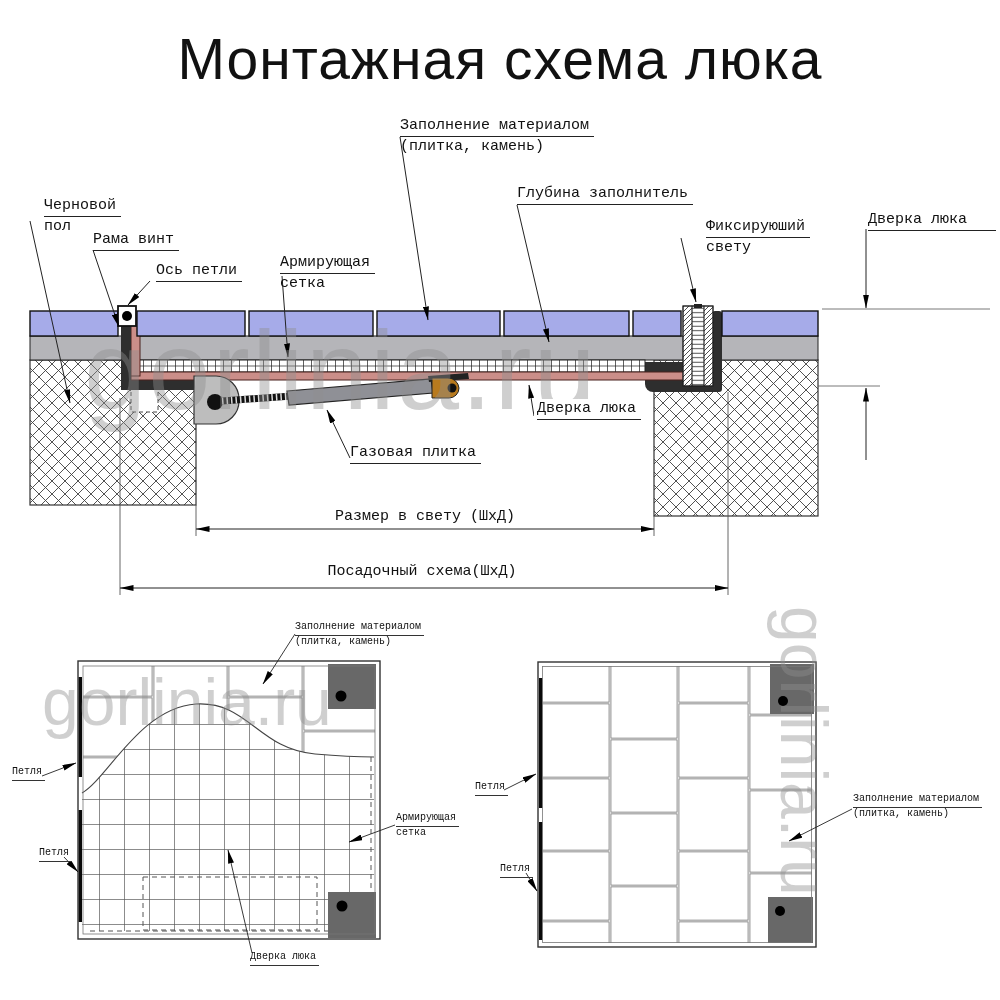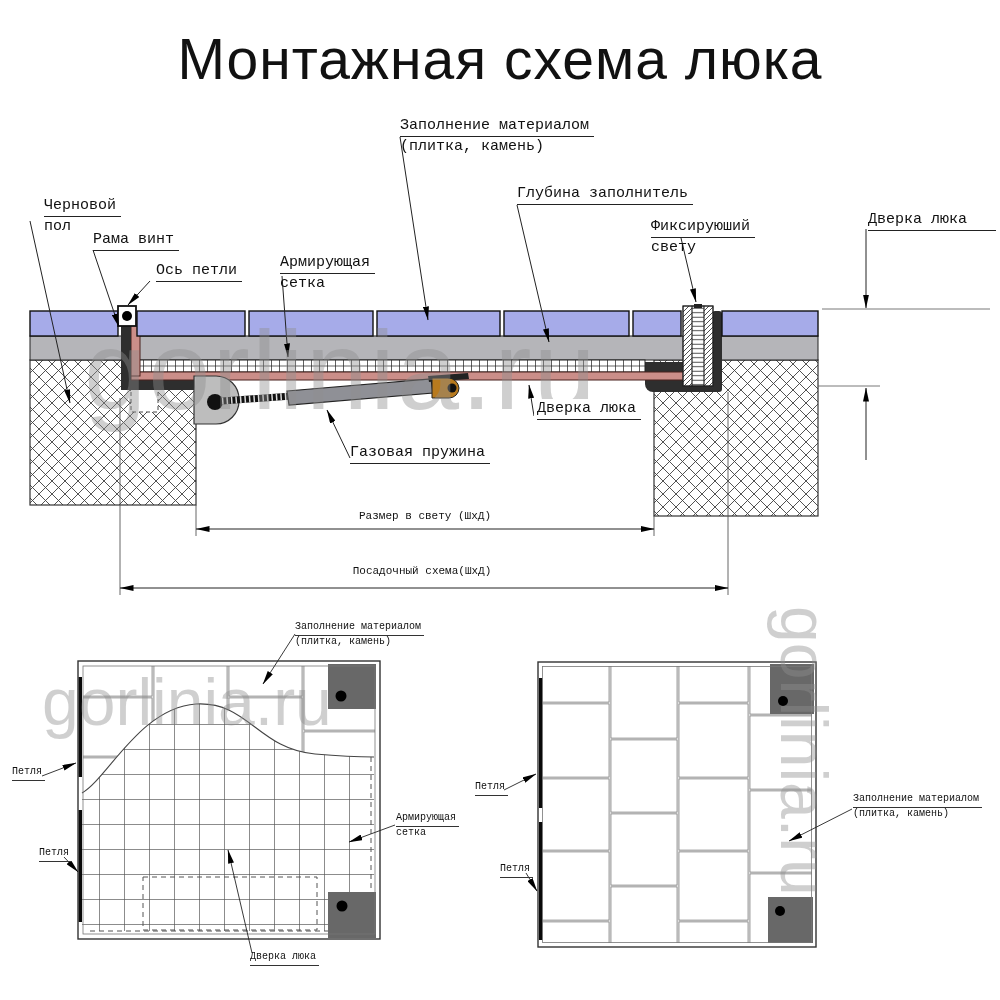--- a/index.html
+++ b/index.html
@@ -8,21 +8,21 @@
   #art{position:absolute;left:0;top:0;z-index:1;}
   .wm{position:absolute;z-index:2;color:#8f8f8f;opacity:.42;white-space:nowrap;
       font-family:"Liberation Sans", sans-serif;pointer-events:none;}
   #wm-section{left:84px;top:306px;font-size:112px;letter-spacing:2px;}
   #wm-plan-left{left:42px;top:664px;font-size:66px;}
   #wm-plan-right{left:842px;top:606px;font-size:66px;transform:rotate(90deg);transform-origin:0 0;}
   .lbl{position:absolute;z-index:3;font-size:15px;line-height:19px;white-space:nowrap;font-family:Liberation Mono, monospace;}
   .lbl .l1{display:inline-block;border-bottom:1.2px solid #222;padding:0 5px 1px 0;}
   .lbl.small{font-size:10px;line-height:12.5px;}
   .lbl.small .l1{border-bottom:1px solid #333;padding:0 3px 1px 0;}
-  .lbl.dim{font-size:11px;transform:translateX(-50%);}
+  .lbl.dim{font-size:15px;transform:translateX(-50%);}
   #lbl-title{position:absolute;z-index:3;left:0;right:0;top:26px;text-align:center;
              font-size:57px;letter-spacing:1px;}
   #lbl-depth .l1{min-width:123px;}
   #lbl-door-sec{background:#fff;padding-left:3px;}
 </style>
 </head>
 <body>
 
 <div id="page">
 
@@ -210,32 +210,32 @@
     <span class="l1">Армирующая</span><br>
     <span>сетка</span>
   </div>
   <div class="lbl" style="left:400px;top:116px;">
     <span class="l1">Заполнение материалом</span><br>
     <span>(плитка, камень)</span>
   </div>
   <div class="lbl" style="left:517px;top:184px;">
     <span class="l1">Глубина заполнитель</span>
   </div>
-  <div class="lbl" style="left:651px;top:217px;">
+  <div class="lbl" style="left:706px;top:217px;">
     <span class="l1">Фиксируюший</span><br>
     <span>свету</span>
   </div>
   <div class="lbl" id="lbl-depth" style="left:868px;top:210px;">
     <span class="l1">Дверка люка</span>
   </div>
   <div class="lbl" id="lbl-door-sec" style="left:534px;top:399px;">
     <span class="l1">Дверка люка</span>
   </div>
   <div class="lbl" style="left:350px;top:443px;">
-    <span class="l1">Газовая пружина</span>
+    <span class="l1">Газовая плитка</span>
   </div>
   <div class="lbl dim" style="left:425px;top:507px;">
     <span>Размер в свету (ШхД)</span>
   </div>
   <div class="lbl dim" style="left:422px;top:562px;">
     <span>Посадочный схема(ШхД)</span>
   </div>
 
   <div class="lbl small" style="left:295px;top:621px;">
     <span class="l1">Заполнение материалом</span><br>

